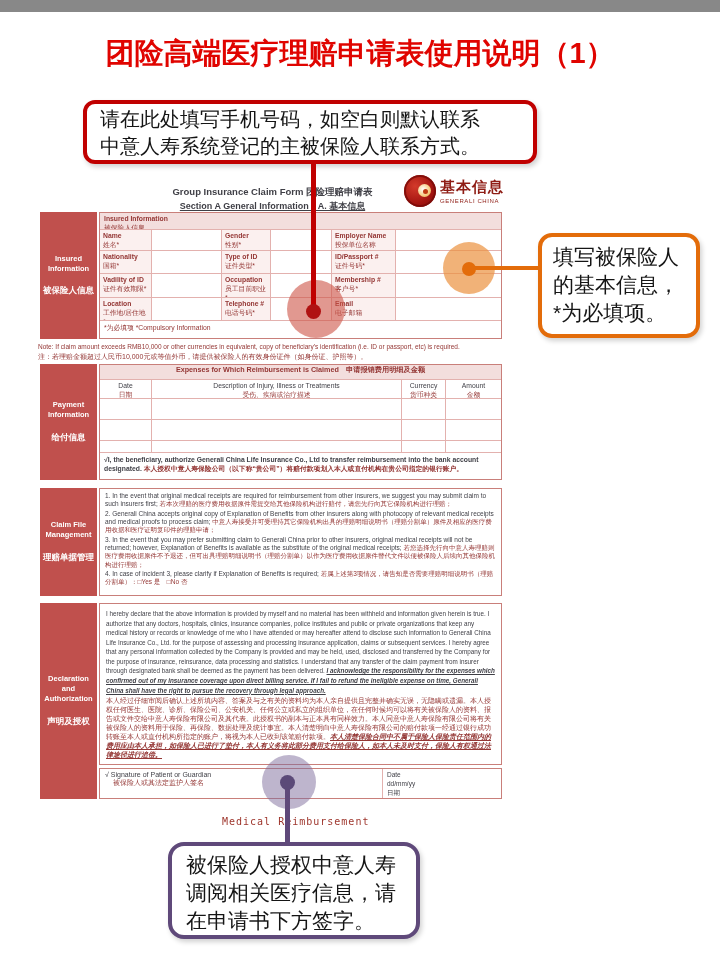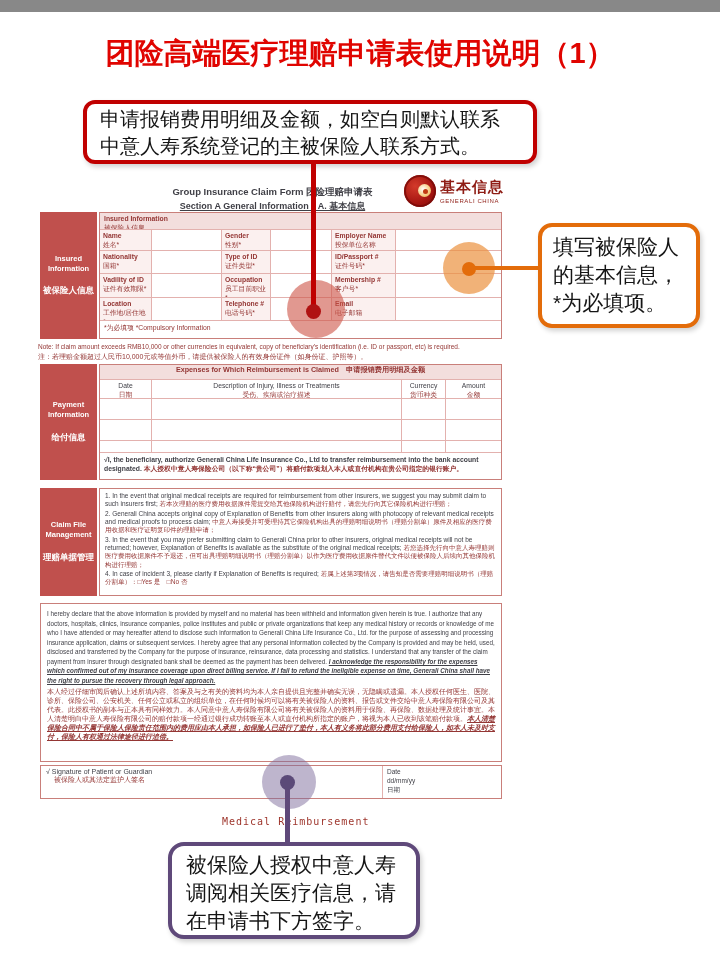--- a/index.html
+++ b/index.html
@@ -21,21 +21,21 @@
   .page{position:relative;width:720px;height:960px;background:#fff;margin:12px auto;overflow:hidden;}
 
   .title{position:absolute;top:22px;left:0;width:720px;text-align:center;
     font-size:29px;font-weight:bold;color:var(--title-red);}
 
   .callout{position:absolute;background:#fff;box-shadow:2px 3px 5px rgba(0,0,0,0.18);}
   .callout .ct{white-space:pre-line;color:#151515;}
   .co-phone{left:83px;top:88px;width:454px;height:64px;border:4px solid var(--dkred);
     border-radius:12px;padding:2px 13px;}
   .co-phone .ct{font-size:20px;line-height:27px;}
-  .co-basic{left:538px;top:211px;width:162px;height:105px;border:4px solid var(--orange);
+  .co-basic{left:538px;top:221px;width:162px;height:105px;border:4px solid var(--orange);
     border-radius:14px;padding:6px 11px;}
   .co-basic .ct{font-size:21px;line-height:28px;}
   .co-sign{left:168px;top:830px;width:252px;height:97px;border:4px solid var(--purple);
     border-radius:16px;padding:5px 14px;}
   .co-sign .ct{font-size:21px;line-height:28px;}
 
   .vline,.hline{position:absolute;z-index:6;}
   .line-red{left:311px;top:151px;width:5px;height:148px;background:var(--dkred);}
   .line-orange{left:468px;top:254px;width:72px;height:4px;background:var(--orange);}
   .line-purple{left:285px;top:772px;width:5px;height:60px;background:var(--purple);}
@@ -115,21 +115,21 @@
     font-size:10px;letter-spacing:1px;color:#9e352c;}
 </style>
 </head>
 <body>
 
 <div class="page">
 
   <div class="title">团险高端医疗理赔申请表使用说明（1）</div>
 
   <div class="callout co-phone">
-    <div class="ct">申请报销费用明细及金额，如空白则默认联系
+    <div class="ct">请在此处填写手机号码，如空白则默认联系
 中意人寿系统登记的主被保险人联系方式。</div>
   </div>
 
   <div class="hl-circle hl-red"></div>
   <div class="vline line-red"></div>
   <div class="hl-dot dot-red"></div>
 
   <div class="hl-circle hl-orange"></div>
   <div class="hline line-orange"></div>
   <div class="hl-dot dot-orange"></div>
@@ -296,20 +296,24 @@
       <div class="plain">
         <div class="claim-item"><span class="en">1. In the event that original medical receipts are required for reimbursement from other insurers, we suggest you may submit claim to such insurers first;</span> <span class="zh">若本次理赔的医疗费用收据原件需提交给其他保险机构进行赔付，请您先行向其它保险机构进行理赔；</span></div>
         <div class="claim-item"><span class="en">2. Generali China accepts original copy of Explanation of Benefits from other insurers along with photocopy of relevant medical receipts and medical proofs to process claim;</span> <span class="zh">中意人寿接受并可受理持其它保险机构出具的理赔明细说明书（理赔分割单）原件及相应的医疗费用收据和医疗证明复印件的理赔申请；</span></div>
         <div class="claim-item"><span class="en">3. In the event that you may prefer submitting claim to Generali China prior to other insurers, original medical receipts will not be returned; however, Explanation of Benefits is available as the substitute of the original medical receipts;</span> <span class="zh">若您选择先行向中意人寿理赔则医疗费用收据原件不予退还，但可出具理赔明细说明书（理赔分割单）以作为医疗费用收据原件替代文件以便被保险人后续向其他保险机构进行理赔；</span></div>
         <div class="claim-item"><span class="en">4. In case of incident 3, please clarify if Explanation of Benefits is required;</span> <span class="zh">若属上述第3项情况，请告知是否需要理赔明细说明书（理赔分割单）：□Yes 是　□No 否</span></div>
       </div>
     </div>
   </div>
 
   <div class="sec sec-decl">
+    <div class="sidebar">
+      <div class="sb-en">Declaration and Authorization</div>
+      <div class="sb-zh">声明及授权</div>
+    </div>
     <div class="tblwrap">
       <div class="decl-text">
         <div class="decl-en">
           <span>I hereby declare that the above information is provided by myself and no material has been withheld and information given herein is true. I authorize that any doctors, hospitals, clinics, insurance companies, police institutes and public or private organizations that keep any medical history or records or knowledge of me who I have attended or may hereafter attend to disclose such information to Generali China Life Insurance Co., Ltd. for the purpose of assessing and processing insurance application, claims or subsequent services. I hereby agree that any personal information collected by the Company is provided and may be held, used, disclosed and transferred by the Company for the purpose of insurance, reinsurance, data processing and statistics. I understand that any transfer of the claim payment from insurer through designated bank shall be deemed as the payment has been delivered. </span><span class="useg">I acknowledge the responsibility for the expenses which confirmed out of my insurance coverage upon direct billing service. If I fail to refund the ineligible expense on time, Generali China shall have the right to pursue the recovery through legal approach.</span>
         </div>
         <div class="decl-zh">
           <span>本人经过仔细审阅后确认上述所填内容、答案及与之有关的资料均为本人亲自提供且完整并确实无误，无隐瞒或遗漏。本人授权任何医生、医院、诊所、保险公司、公安机关、任何公立或私立的组织单位，在任何时候均可以将有关被保险人的资料、报告或文件交给中意人寿保险有限公司及其代表。此授权书的副本与正本具有同样效力。本人同意中意人寿保险有限公司将有关被保险人的资料用于保险、再保险、数据处理及统计事宜。本人清楚明白中意人寿保险有限公司的赔付款项一经通过银行成功转账至本人或直付机构所指定的账户，将视为本人已收到该笔赔付款项。</span><span class="useg">本人清楚保险合同中不属于保险人保险责任范围内的费用应由本人承担，如保险人已进行了垫付，本人有义务将此部分费用支付给保险人，如本人未及时支付，保险人有权通过法律途径进行追偿。</span>
         </div>
       </div>
       <div class="sig-grid">

